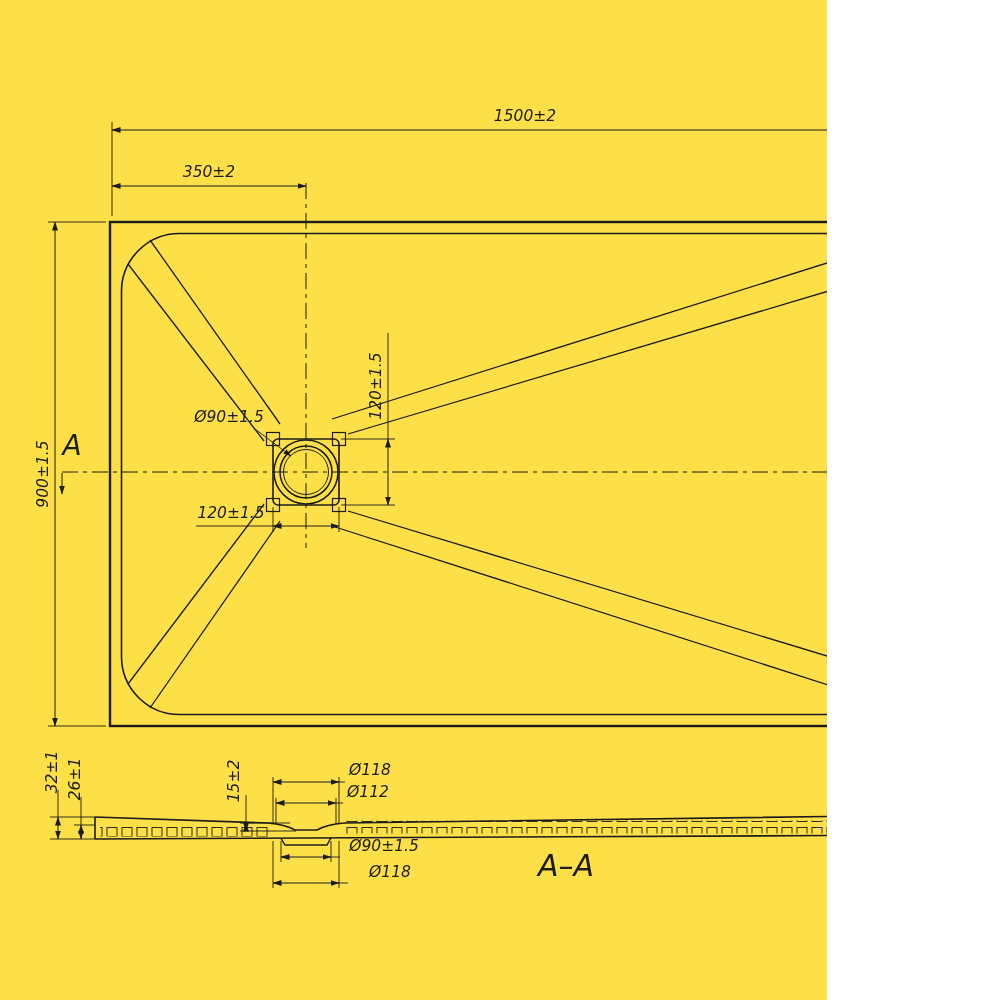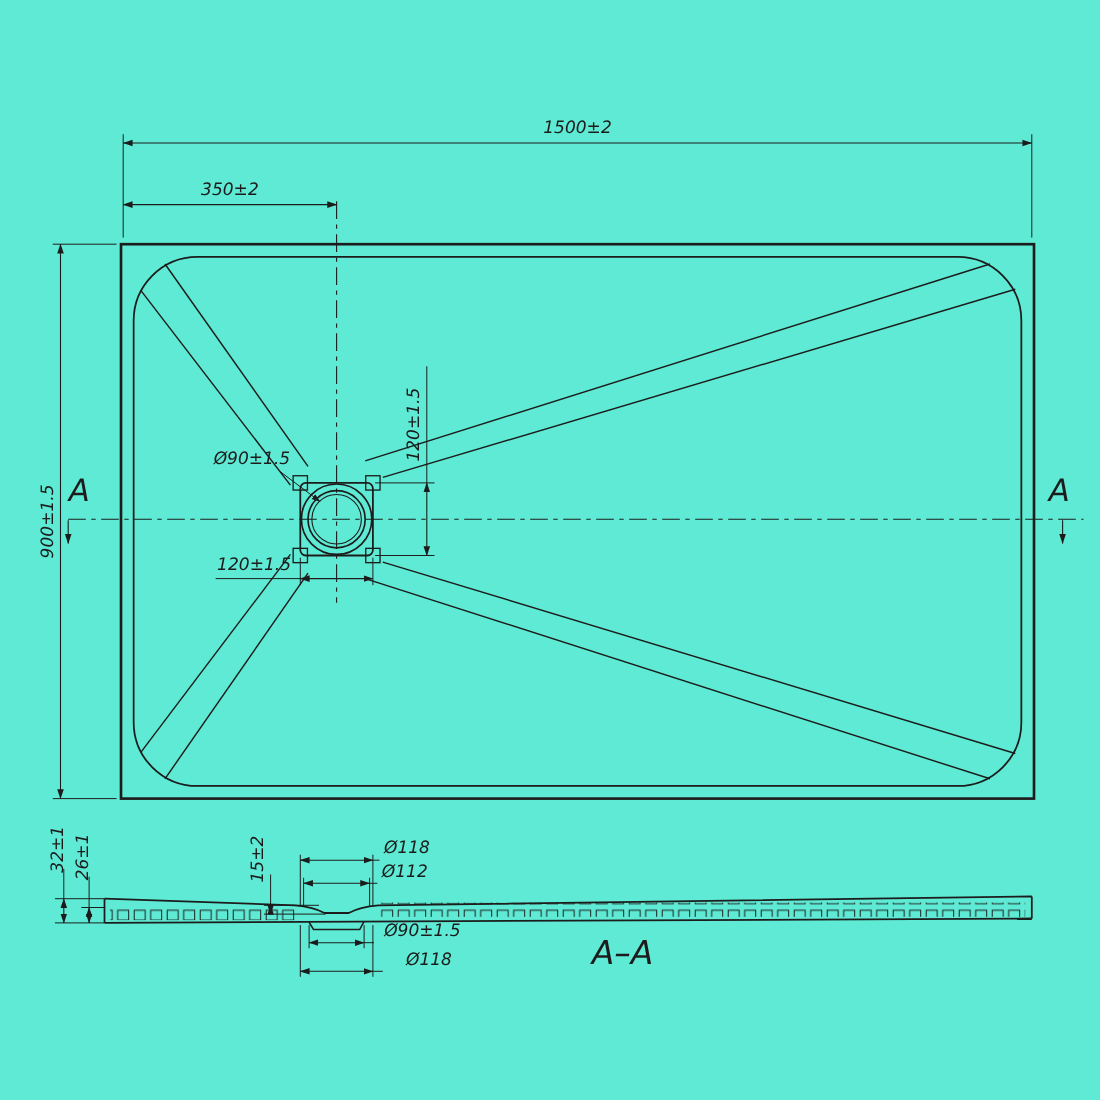--- a/index.html
+++ b/index.html
@@ -1,16 +1,16 @@
 <!DOCTYPE html>
 <html><head>
 <meta charset="utf-8">
 <style>
   html,body{margin:0;padding:0;background:#ffffff;}
-  .sheet{position:relative;width:1000px;height:1000px;background:#5eead4;overflow:hidden;}
+  .sheet{position:relative;width:827px;height:1000px;background:#fde047;overflow:hidden;}
   svg{display:block;}
   .ln{stroke:#1c1c1c;fill:none;}
   .outline{stroke-width:2.4;}
   .inner{stroke-width:1.6;}
   .thin{stroke-width:1.3;}
   .dimline{stroke-width:1;}
   .extline{stroke-width:0.9;}
   .cl{stroke-width:1;stroke-dasharray:16 5 4 5;}
   .dim{font:italic 15.5px "DejaVu Sans", sans-serif;fill:#1c1c1c;}
   .big{font:italic 28px "DejaVu Sans", sans-serif;fill:#1c1c1c;}

